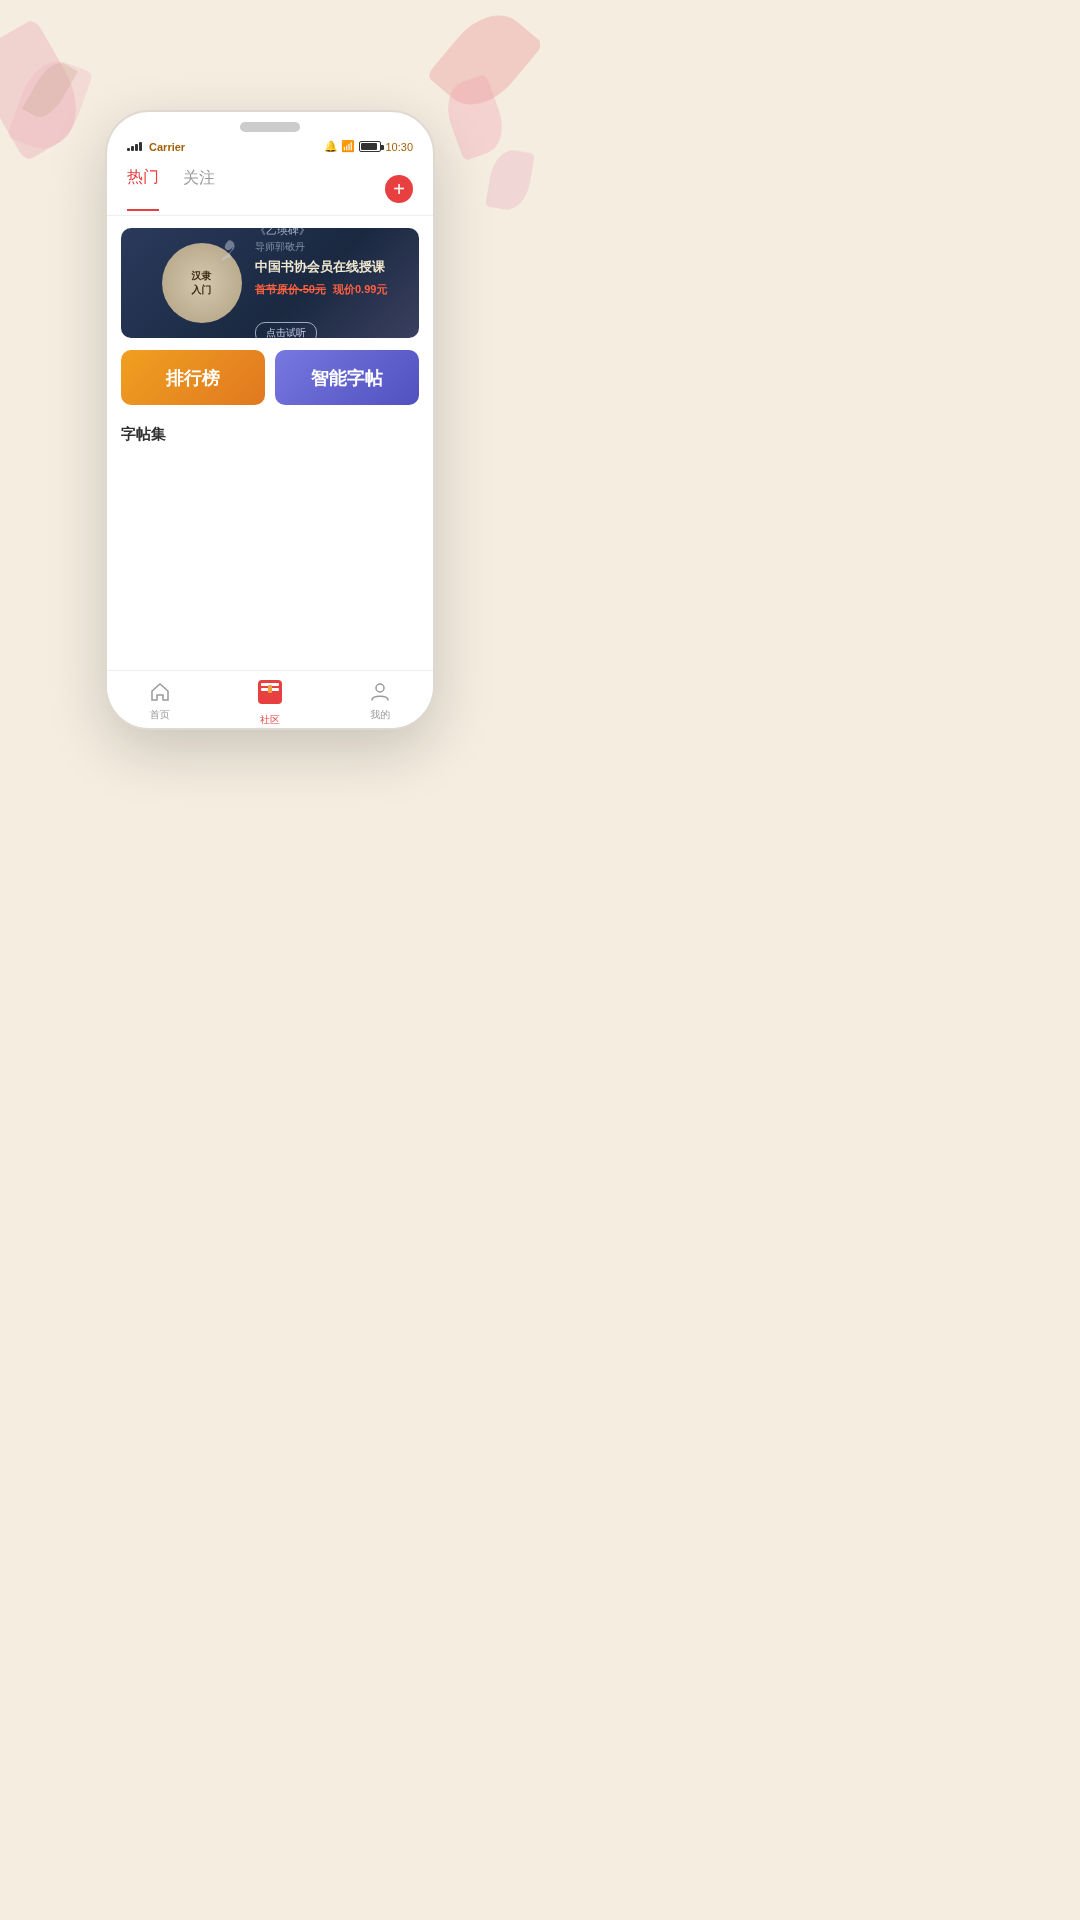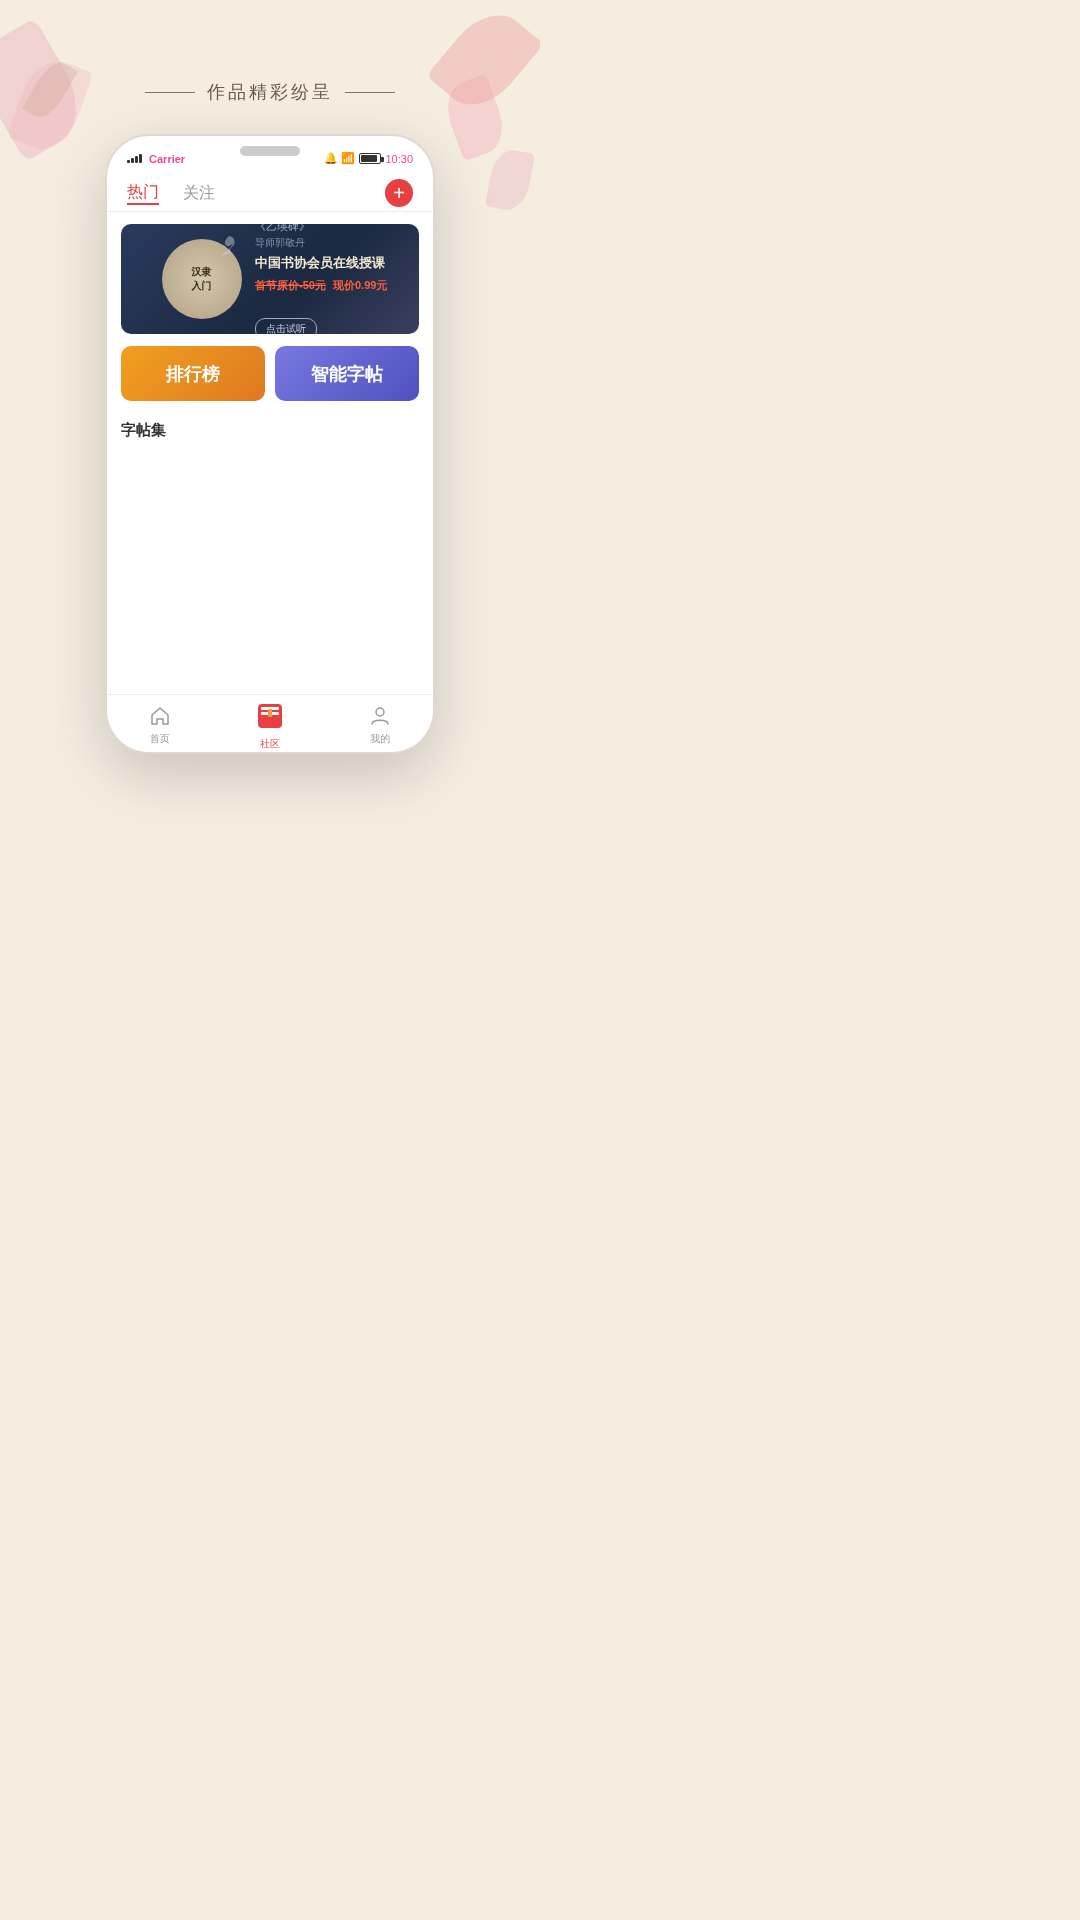--- a/index.html
+++ b/index.html
@@ -131,23 +131,23 @@
       background: #ccc;
       border-radius: 5px;
       z-index: 10;
     }
 
     
     .status-bar {
       display: flex;
       justify-content: space-between;
       align-items: flex-end;
-      padding: 16px 20px 6px;
+      padding: 28px 20px 6px;
       font-size: 12px;
-      color: #ec4899;
+      color: #a16207;
     }
     .status-left { font-weight: 600; font-size: 11px; }
     .status-right {
       display: flex;
       align-items: center;
       gap: 4px;
       font-size: 11px;
     }
     .battery-icon {
       width: 22px; height: 11px;
@@ -176,21 +176,21 @@
     .tab-bar {
       display: flex;
       align-items: center;
       padding: 8px 20px 4px;
       border-bottom: 1px solid #f0eeec;
     }
     .tab-item {
       font-size: 16px;
       color: #999;
       margin-right: 24px;
-      padding-bottom: 0;
+      padding-bottom: 21px;
       cursor: pointer;
     }
     .tab-item.active {
       color: #e84040;
       border-bottom: 2px solid #e84040;
       font-weight: 500;
     }
     .tab-add {
       margin-left: auto;
       width: 28px; height: 28px;
@@ -393,25 +393,20 @@
     <ellipse cx="100" cy="130" rx="30" ry="50" fill="#c8a080" transform="rotate(0 100 130)"></ellipse>
     <ellipse cx="100" cy="130" rx="30" ry="50" fill="#c8a080" transform="rotate(-60 100 130)"></ellipse>
     <ellipse cx="100" cy="130" rx="30" ry="50" fill="#c8a080" transform="rotate(60 100 130)"></ellipse>
     <ellipse cx="100" cy="130" rx="30" ry="50" fill="#c8a080" transform="rotate(90 100 130)"></ellipse>
     <ellipse cx="100" cy="130" rx="30" ry="50" fill="#c8a080" transform="rotate(-90 100 130)"></ellipse>
     <circle cx="100" cy="100" r="20" fill="#d4b090"></circle>
   </svg>
 </div>
 
 <div class="header-section">
-  <div class="header-subtitle-row">
-    <span class="dash"></span>
-    <span>作品精彩纷呈</span>
-    <span class="dash"></span>
-  </div>
 </div>
 
 <div class="phone-wrapper">
   <div class="phone-frame">
     <div class="phone-notch"></div>
 
     <div class="status-bar">
       <div class="status-left">
         <span class="signal-icon">
           <span class="signal-bar" style="height:3px"></span>

